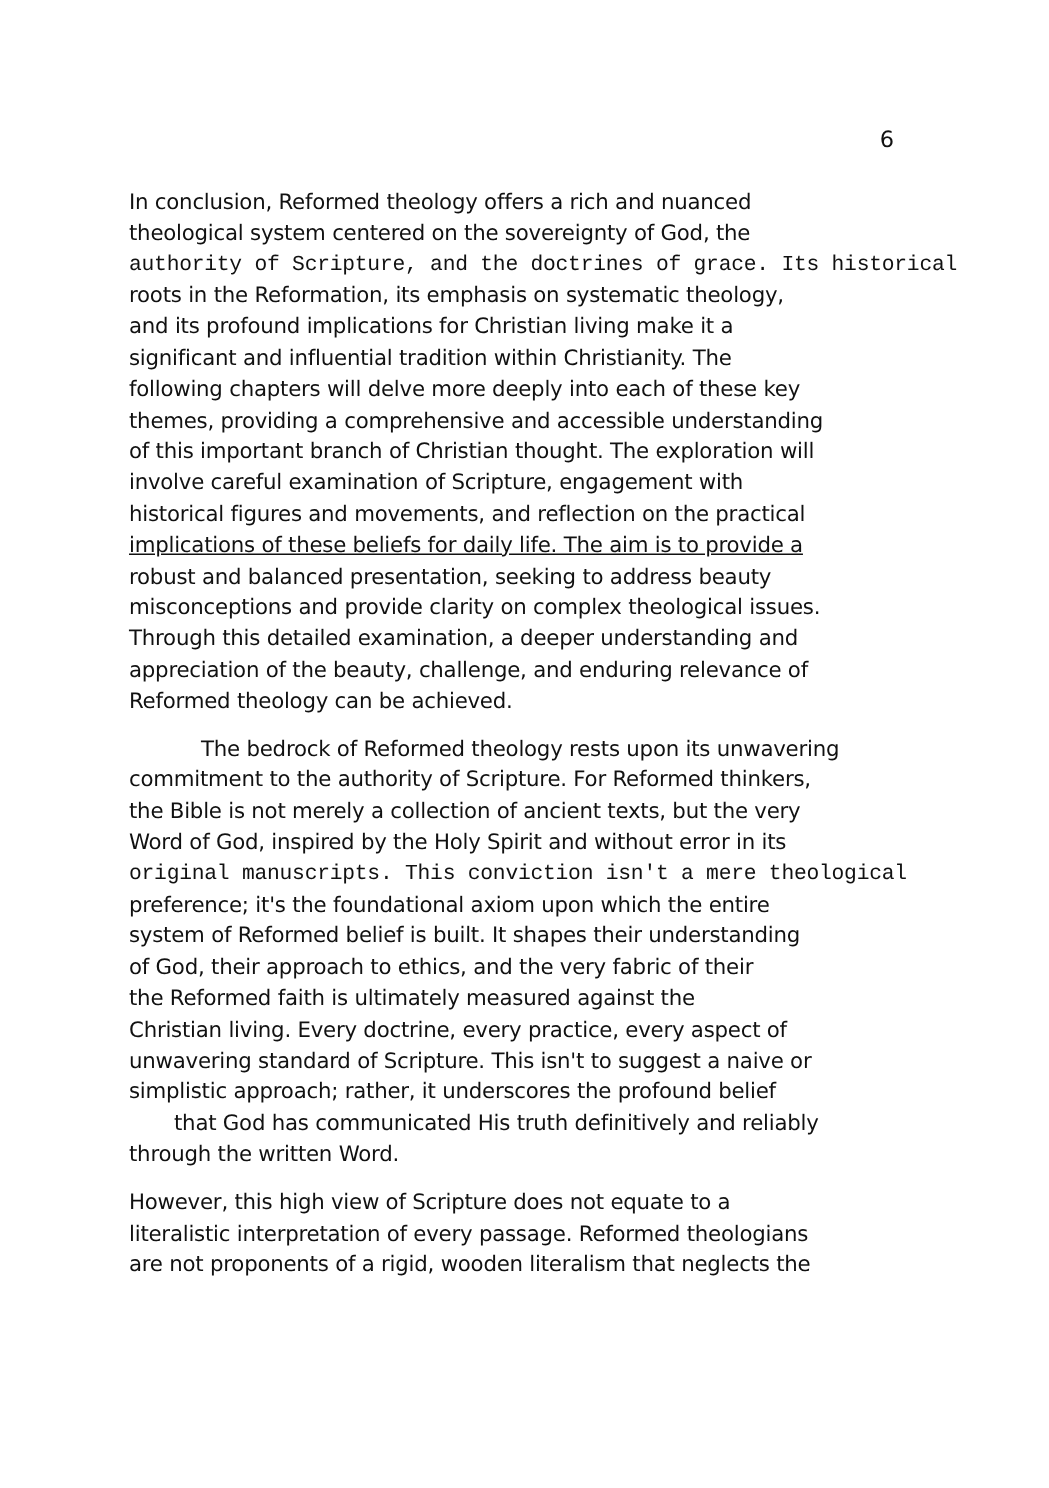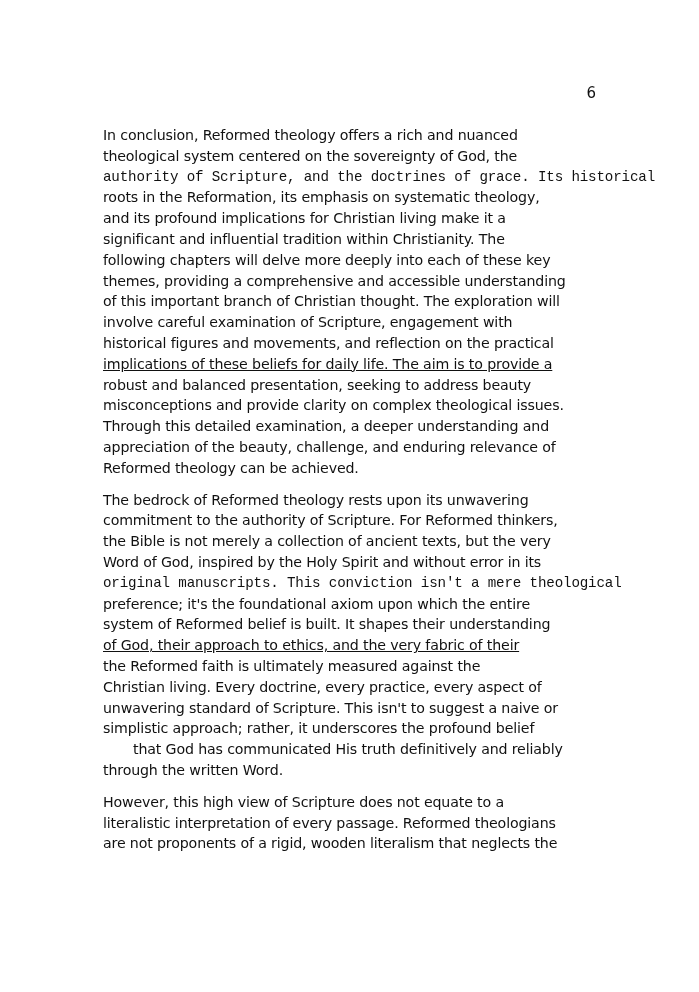--- a/index.html
+++ b/index.html
@@ -2,21 +2,21 @@
 <html><head>
 <meta charset="utf-8">
 <style>
   html, body { margin: 0; padding: 0; background: #ffffff; }
   body { width: 699px; height: 992px; position: relative; overflow: hidden; }
   .page-number {
     position: absolute; top: 84px; right: 103px;
     font-family: "DejaVu Sans", sans-serif; font-size: 15px; color: #111;
   }
   .body-text {
-    position: absolute; top: 125px; left: 103px; width: 493px;
+    position: absolute; top: 125px; left: 86px; width: 493px;
     font-family: "DejaVu Sans", sans-serif; font-size: 14.2px; color: #111;
     letter-spacing: -0.15px;
   }
   .para { margin: 0 0 11px 0; }
   .line {
     display: block; height: 20.8px; line-height: 20.8px;
     text-align: justify; text-align-last: justify; white-space: nowrap;
     overflow: visible;
   }
   .line.last { text-align-last: left; }
@@ -40,28 +40,28 @@
     <span class="line" style="white-space: nowrap; word-spacing: 0px; text-align: left; text-align-last: left;">involve careful examination of Scripture, engagement with</span>
     <span class="line" style="white-space: nowrap; word-spacing: 0px; text-align: left; text-align-last: left;">historical figures and movements, and reflection on the practical</span>
     <span class="line" style="white-space: nowrap; word-spacing: 0px; text-align: left; text-align-last: left; text-decoration: underline;">implications of these beliefs for daily life. The aim is to provide a</span>
     <span class="line" style="white-space: nowrap; word-spacing: 0px; text-align: left; text-align-last: left;">robust and balanced presentation, seeking to address beauty</span>
     <span class="line" style="white-space: nowrap; word-spacing: 0px; text-align: left; text-align-last: left;">misconceptions and provide clarity on complex theological issues.</span>
     <span class="line" style="white-space: nowrap; word-spacing: 0px; text-align: left; text-align-last: left;">Through this detailed examination, a deeper understanding and</span>
     <span class="line" style="white-space: nowrap; word-spacing: 0px; text-align: left; text-align-last: left;">appreciation of the beauty, challenge, and enduring relevance of</span>
     <span class="line last" style="white-space: normal;">Reformed theology can be achieved.</span>
   </div>
   <div class="para">
-    <span class="line" style="white-space: nowrap; word-spacing: 0px; text-align: left; text-align-last: left;">The bedrock of Reformed theology rests upon its unwavering</span>
+    <span class="line" style="white-space: nowrap; word-spacing: 0px; text-align: left; text-align-last: left; margin-left: 48px;">The bedrock of Reformed theology rests upon its unwavering</span>
     <span class="line" style="white-space: nowrap; word-spacing: 0px; text-align: left; text-align-last: left;">commitment to the authority of Scripture. For Reformed thinkers,</span>
     <span class="line" style="white-space: nowrap; word-spacing: 0px; text-align: left; text-align-last: left;">the Bible is not merely a collection of ancient texts, but the very</span>
     <span class="line" style="white-space: nowrap; word-spacing: 0px; text-align: left; text-align-last: left;">Word of God, inspired by the Holy Spirit and without error in its</span>
     <span class="line" style="white-space: nowrap; word-spacing: 0px; text-align: left; text-align-last: left; font-family: Liberation Mono, monospace;">original manuscripts. This conviction isn't a mere theological</span>
     <span class="line" style="white-space: nowrap; word-spacing: 0px; text-align: left; text-align-last: left;">preference; it's the foundational axiom upon which the entire</span>
     <span class="line" style="white-space: nowrap; word-spacing: 0px; text-align: left; text-align-last: left;">system of Reformed belief is built. It shapes their understanding</span>
-    <span class="line" style="white-space: nowrap; word-spacing: 0px; text-align: left; text-align-last: left; text-decoration: underline;">of God, their approach to ethics, and the very fabric of their</span>
+    <span class="line" style="white-space: nowrap; word-spacing: 0px; text-align: left; text-align-last: left;">of God, their approach to ethics, and the very fabric of their</span>
     <span class="line" style="white-space: nowrap; word-spacing: 0px; text-align: left; text-align-last: left;">the Reformed faith is ultimately measured against the</span>
     <span class="line" style="white-space: nowrap; word-spacing: 0px; text-align: left; text-align-last: left;">Christian living. Every doctrine, every practice, every aspect of</span>
     <span class="line" style="white-space: nowrap; word-spacing: 0px; text-align: left; text-align-last: left;">unwavering standard of Scripture. This isn't to suggest a naive or</span>
     <span class="line" style="white-space: nowrap; word-spacing: 0px; text-align: left; text-align-last: left;">simplistic approach; rather, it underscores the profound belief</span>
     <span class="line" style="white-space: nowrap; word-spacing: 0px; text-align: left; text-align-last: left; margin-left: 30px;">that God has communicated His truth definitively and reliably</span>
     <span class="line last" style="white-space: normal;">through the written Word.</span>
   </div>
   <div class="para">
     <span class="line" style="white-space: nowrap; word-spacing: 0px; text-align: left; text-align-last: left;">However, this high view of Scripture does not equate to a</span>
     <span class="line" style="white-space: nowrap; word-spacing: 0px; text-align: left; text-align-last: left;">literalistic interpretation of every passage. Reformed theologians</span>

